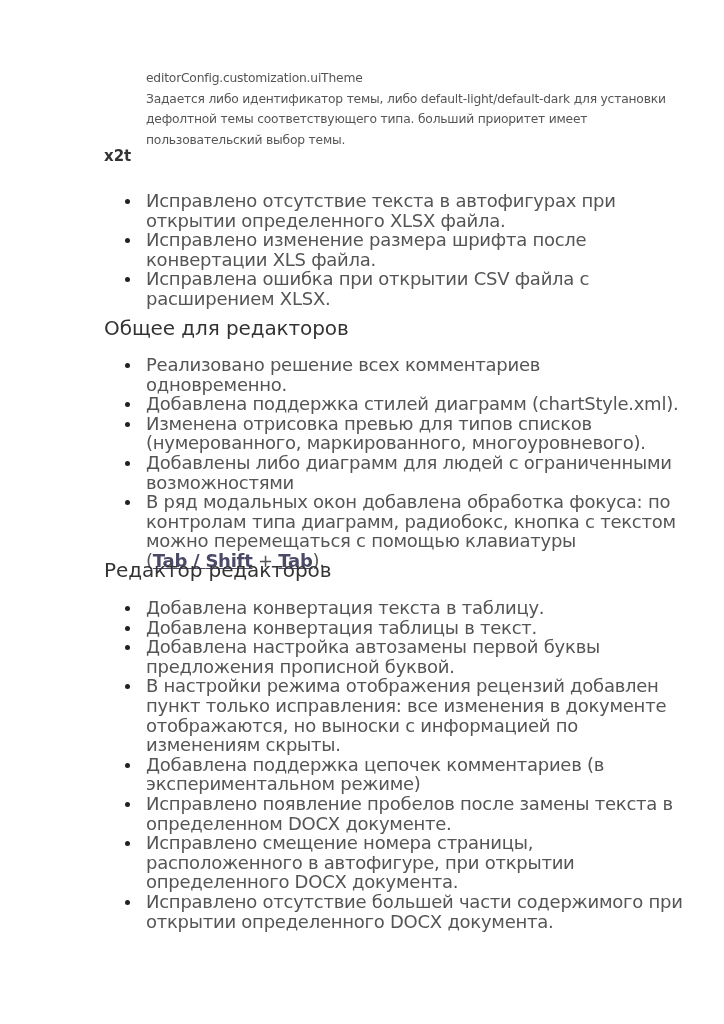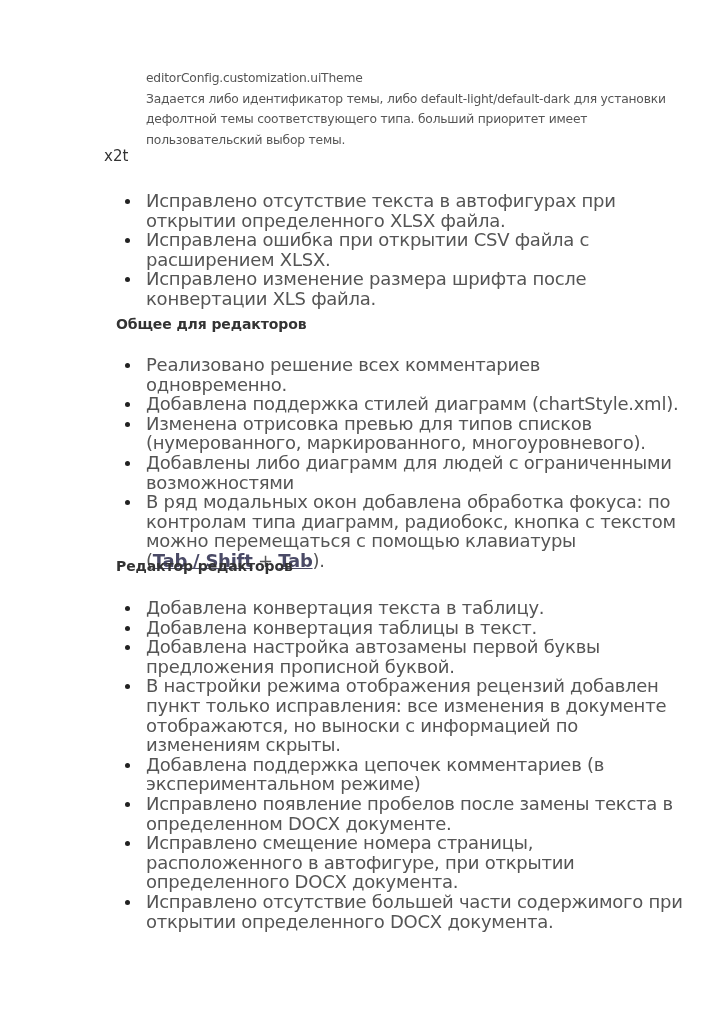--- a/index.html
+++ b/index.html
@@ -4,42 +4,42 @@
 <style>
   html, body { margin: 0; padding: 0; background: #ffffff; }
   body {
     width: 724px; height: 1024px; position: relative; overflow: hidden;
     font-family: "DejaVu Sans", sans-serif;
     color: #555555;
   }
   .page { position: absolute; left: 0; top: 0; width: 724px; height: 1024px; }
   .intro { position: absolute; left: 146px; top: 68px; width: 540px; font-size: 12.3px; line-height: 20.5px; color: #555; letter-spacing: -0.2px; }
   .intro p { margin: 0; }
-  .h-small { position: absolute; left: 104px; top: 147px; font-size: 15px; font-weight: normal; color: #333; }
-  .h2 { position: absolute; left: 116px; font-size: 14px; font-weight: bold; color: #333; letter-spacing: -0.1px; }
+  .h-small { position: absolute; left: 104px; top: 147px; font-size: 15px; font-weight: bold; color: #333; }
+  .h2 { position: absolute; left: 104px; font-size: 20px; font-weight: normal; color: #333; letter-spacing: -0.1px; }
   ul.list { position: absolute; left: 104px; width: 580px; margin: 0; padding: 0; list-style: none; font-size: 18px; line-height: 19.6px; color: #555; letter-spacing: -0.25px; }
   ul.list li { position: relative; padding-left: 42px; }
   ul.list li::before { content: ""; position: absolute; left: 21px; top: 8px; width: 5px; height: 5px; border-radius: 50%; background: #222; }
   .kbd { font-weight: bold; color: #4a4a66; text-decoration: underline; }
 </style>
 </head>
 <body>
 
 <div class="page">
 
   <div class="intro">
     <p>editorConfig.customization.uiTheme</p>
     <p>Задается либо идентификатор темы, либо default-light/default-dark для установки дефолтной темы соответствующего типа. больший приоритет имеет пользовательский выбор темы.</p>
   </div>
 
   <div class="h-small">x2t</div>
   <ul class="list" style="top:191px">
     <li>Исправлено отсутствие текста в автофигурах при открытии определенного XLSX файла.</li>
+    <li>Исправлено изменение размера шрифта после конвертации XLS файла.</li>
     <li>Исправлена ошибка при открытии CSV файла с расширением XLSX.</li>
-    <li>Исправлено изменение размера шрифта после конвертации XLS файла.</li>
   </ul>
 
   <div class="h2" style="top:316px">Общее для редакторов</div>
   <ul class="list" style="top:355px">
     <li>Реализовано решение всех комментариев одновременно.</li>
     <li>Добавлена поддержка стилей диаграмм (chartStyle.xml).</li>
     <li>Изменена отрисовка превью для типов списков (нумерованного, маркированного, многоуровневого).</li>
     <li>Добавлены либо диаграмм для людей с ограниченными возможностями</li>
     <li><span>В ряд модальных окон добавлена обработка фокуса: по контролам типа диаграмм, радиобокс, кнопка с текстом  можно перемещаться с помощью клавиатуры</span><br><span>(</span><span class="kbd">Tab</span><span class="kbd"> / </span><span class="kbd">Shift</span><span> + </span><span class="kbd">Tab</span><span>).</span></li>
   </ul>

